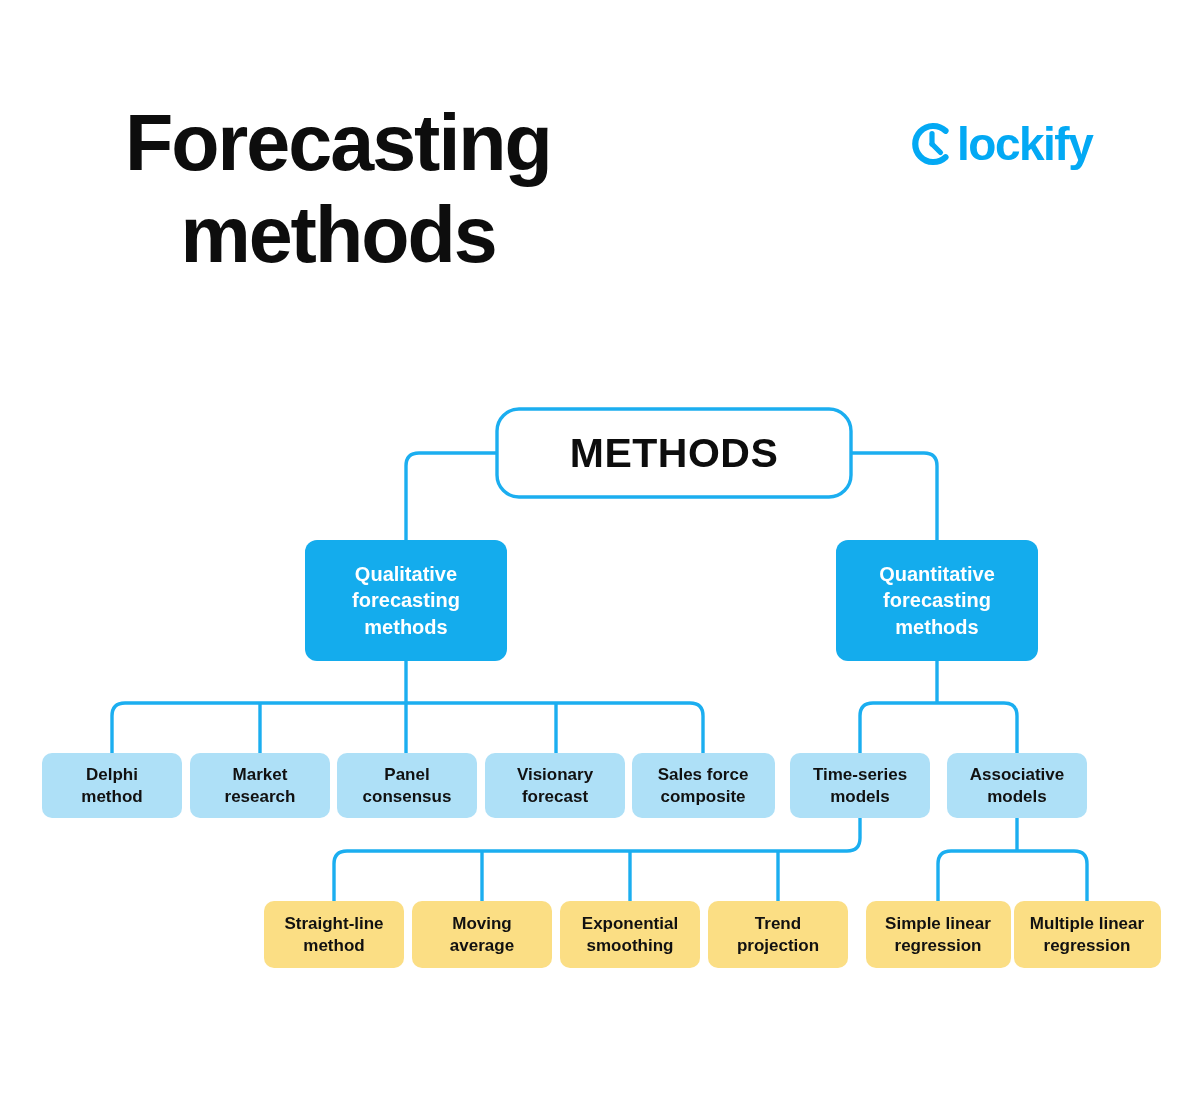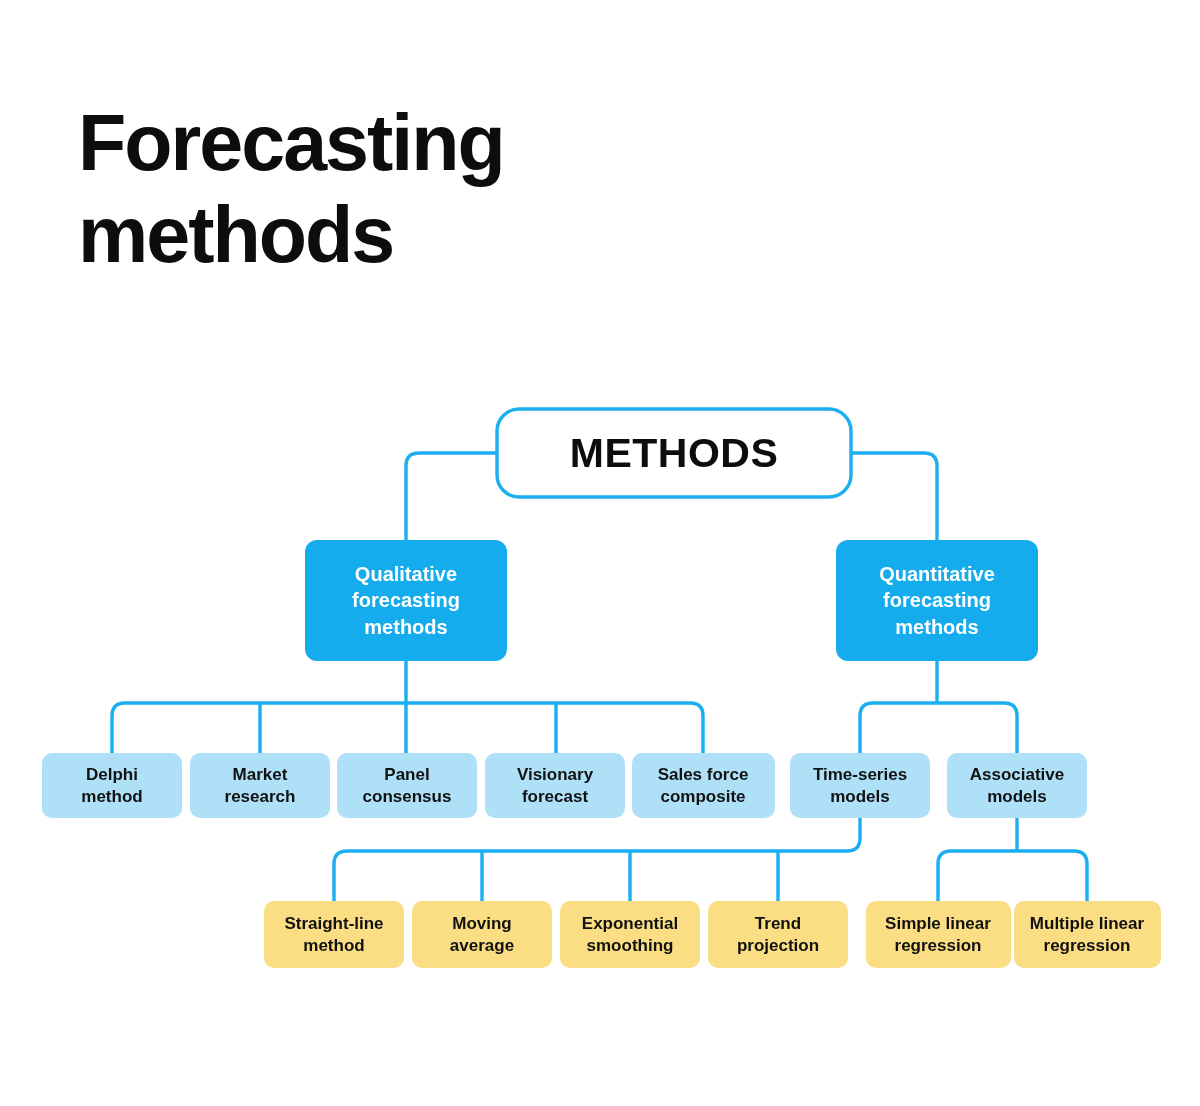--- a/index.html
+++ b/index.html
@@ -10,20 +10,21 @@
   body {
     width: 1200px;
     height: 1106px;
     position: relative;
     font-family: "Liberation Sans", sans-serif;
     overflow: hidden;
   }
   #page-root {
     position: absolute;
     inset: 0;
+    text-align: center;
   }
   
   .header {
     position: absolute;
     top: 0; left: 0;
     width: 1200px;
     height: 300px;
   }
   .page-title {
     position: absolute;
@@ -96,20 +97,30 @@
 </style>
 </head>
 <body>
 
 <div id="page-root">
 
   <div class="header">
     <h1 class="page-title">Forecasting
 methods</h1>
 
+    <div class="brand-logo">
+      <svg class="brand-mark" width="48" height="48" viewBox="0 0 48 48">
+
+        <path d="M37.5 10.8 A18 18 0 1 0 37.5 37.2" fill="none" stroke="#03A9F4" stroke-width="6.2" stroke-linecap="round"></path>
+
+        <line x1="24" y1="24" x2="24" y2="13.5" stroke="#03A9F4" stroke-width="5.2" stroke-linecap="round"></line>
+        <line x1="24" y1="24" x2="32.5" y2="32.5" stroke="#03A9F4" stroke-width="5.2" stroke-linecap="round"></line>
+      </svg>
+      <span class="brand-word">lockify</span>
+    </div>
   </div>
 
   <div class="diagram">
     <svg width="1200" height="1106" viewBox="0 0 1200 1106">
 
       <g fill="none" stroke="#1BAEF0" stroke-width="3.4" stroke-linecap="butt">
 
         <path d="M 497 453 H 419 Q 406 453 406 466 V 540"></path>
 
         <path d="M 851 453 H 924 Q 937 453 937 466 V 540"></path>

